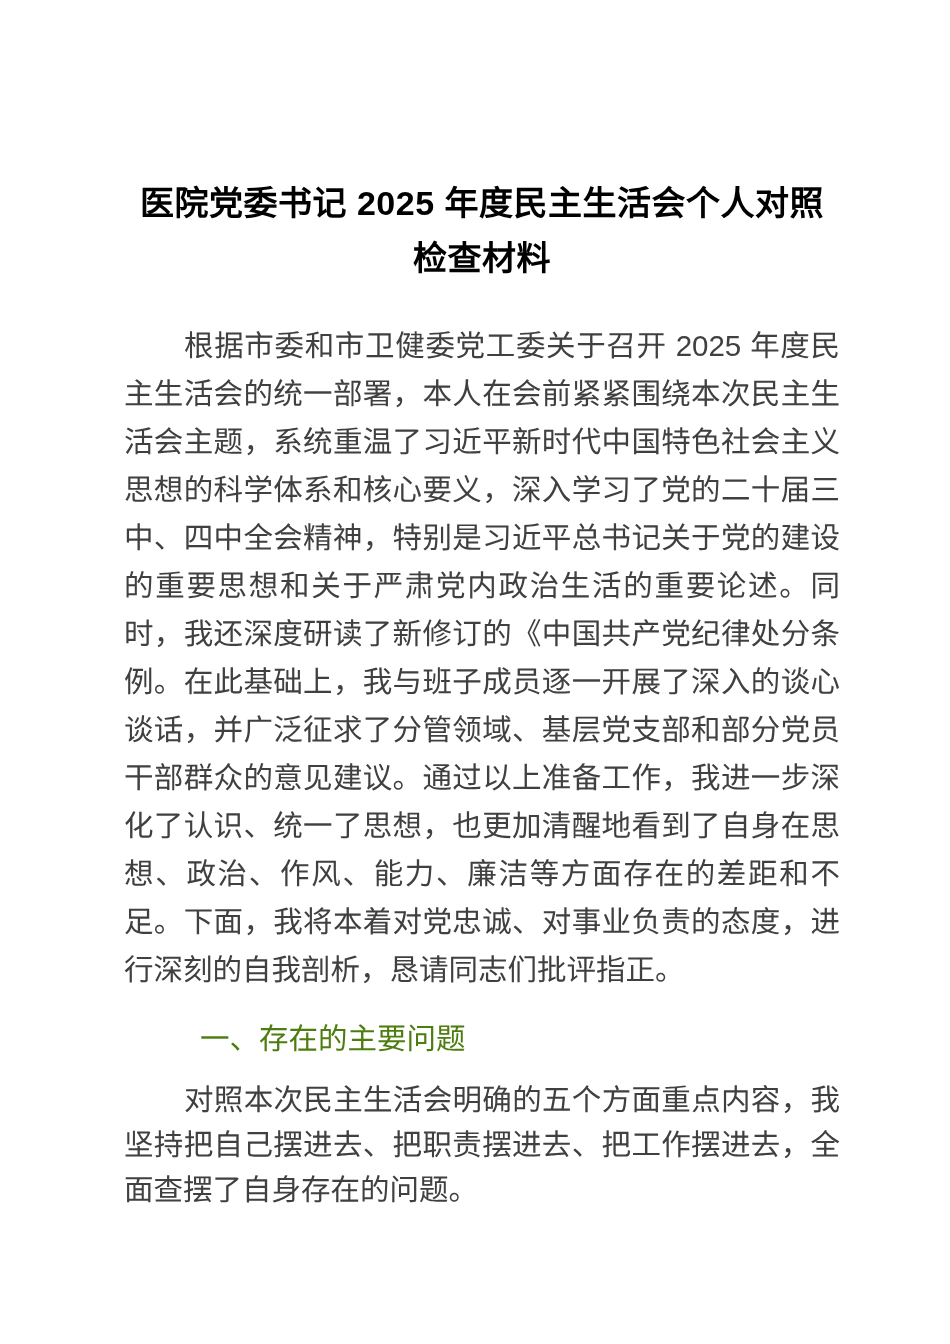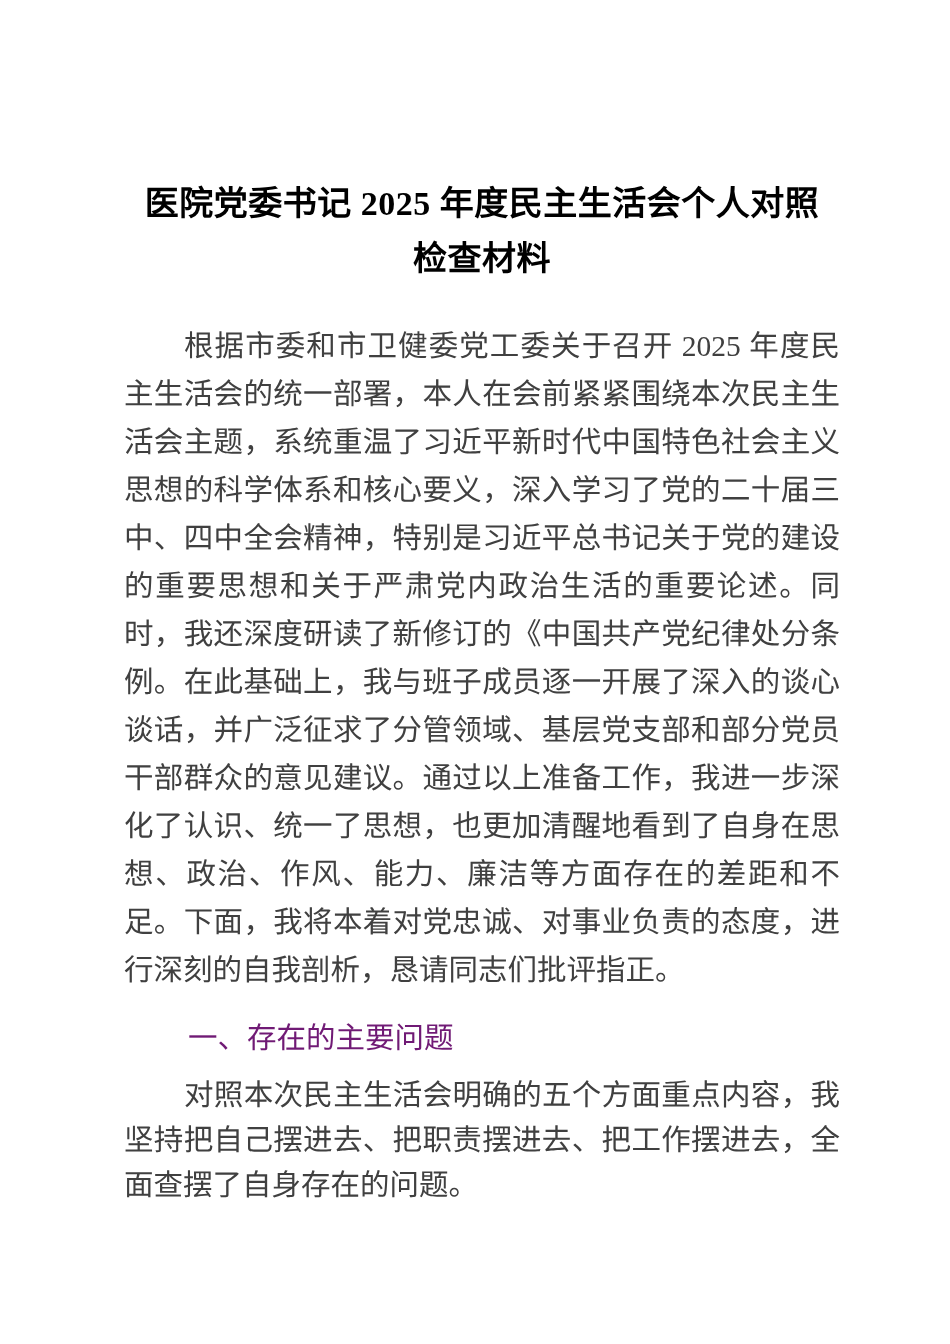--- a/index.html
+++ b/index.html
@@ -13,21 +13,20 @@
     color: #000000;
   }
   .page {
     position: relative;
     width: 950px;
     height: 1344px;
     margin: 0 auto;
     background: #ffffff;
     box-sizing: border-box;
     overflow: hidden;
-    font-family: Liberation Serif, serif;
   }
   .doc-body {
     position: absolute;
     left: 124px;
     top: 0;
     width: 716px;
   }
   .doc-title {
     font-size: 34px;
     font-weight: bold;
@@ -52,23 +51,23 @@
   }
   .para.first-para {
     margin-top: 36px;
   }
   .section-heading {
     font-size: 29.5px;
     font-weight: normal;
     line-height: 45px;
     text-indent: 60px;
     text-align: left;
-    margin: 4px;
+    margin: 16px;
     margin-top: 22px;
-    color: #701a75;
+    color: #4d7c0f;
   }
   .para.tight {
     line-height: 45px;
     margin-top: 12px;
   }
 </style>
 </head>
 <body>
 
 <div class="page">

